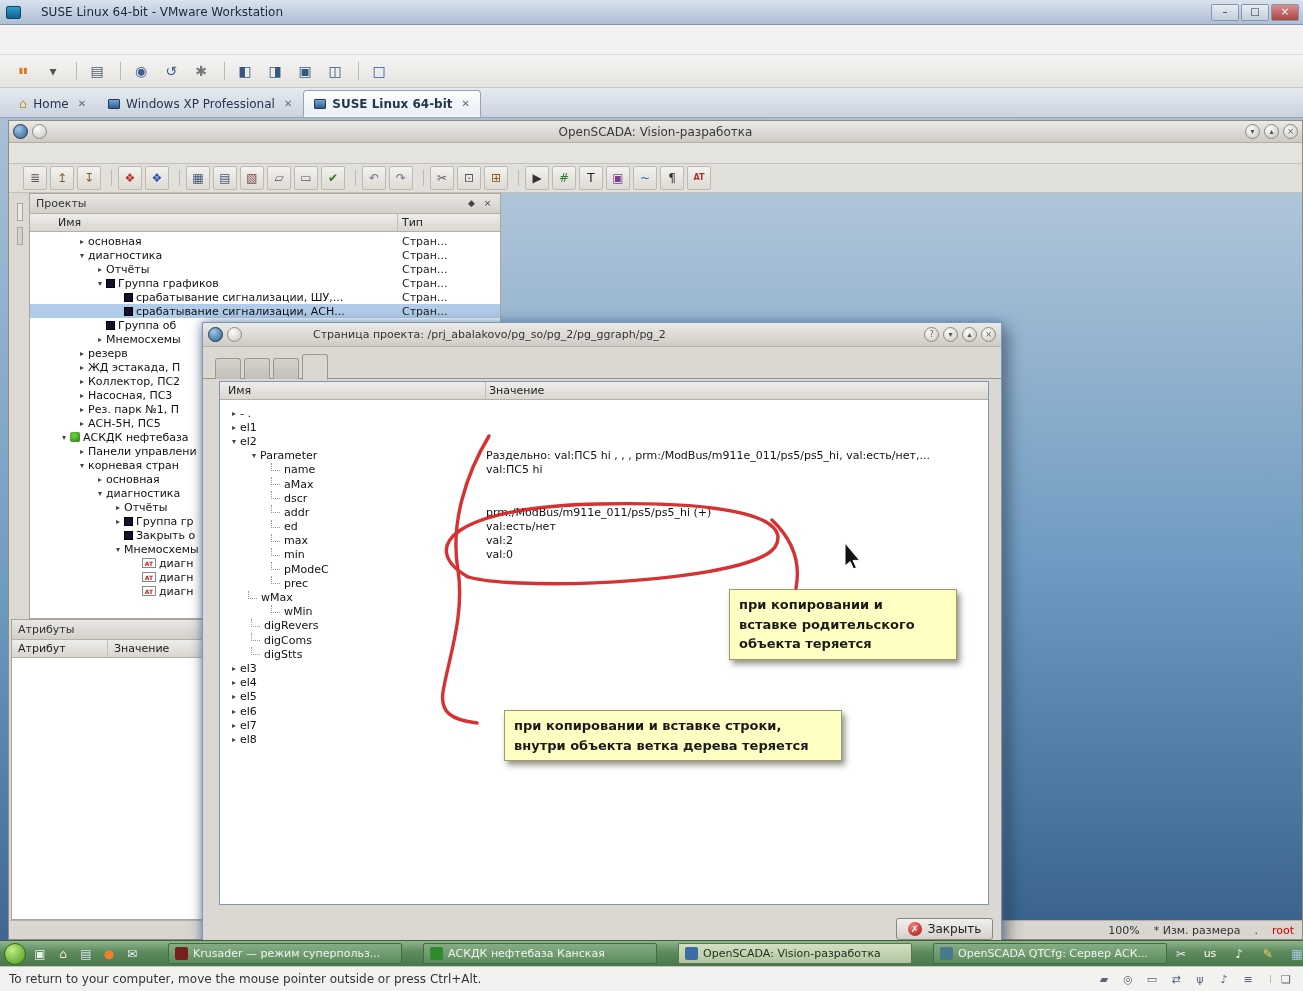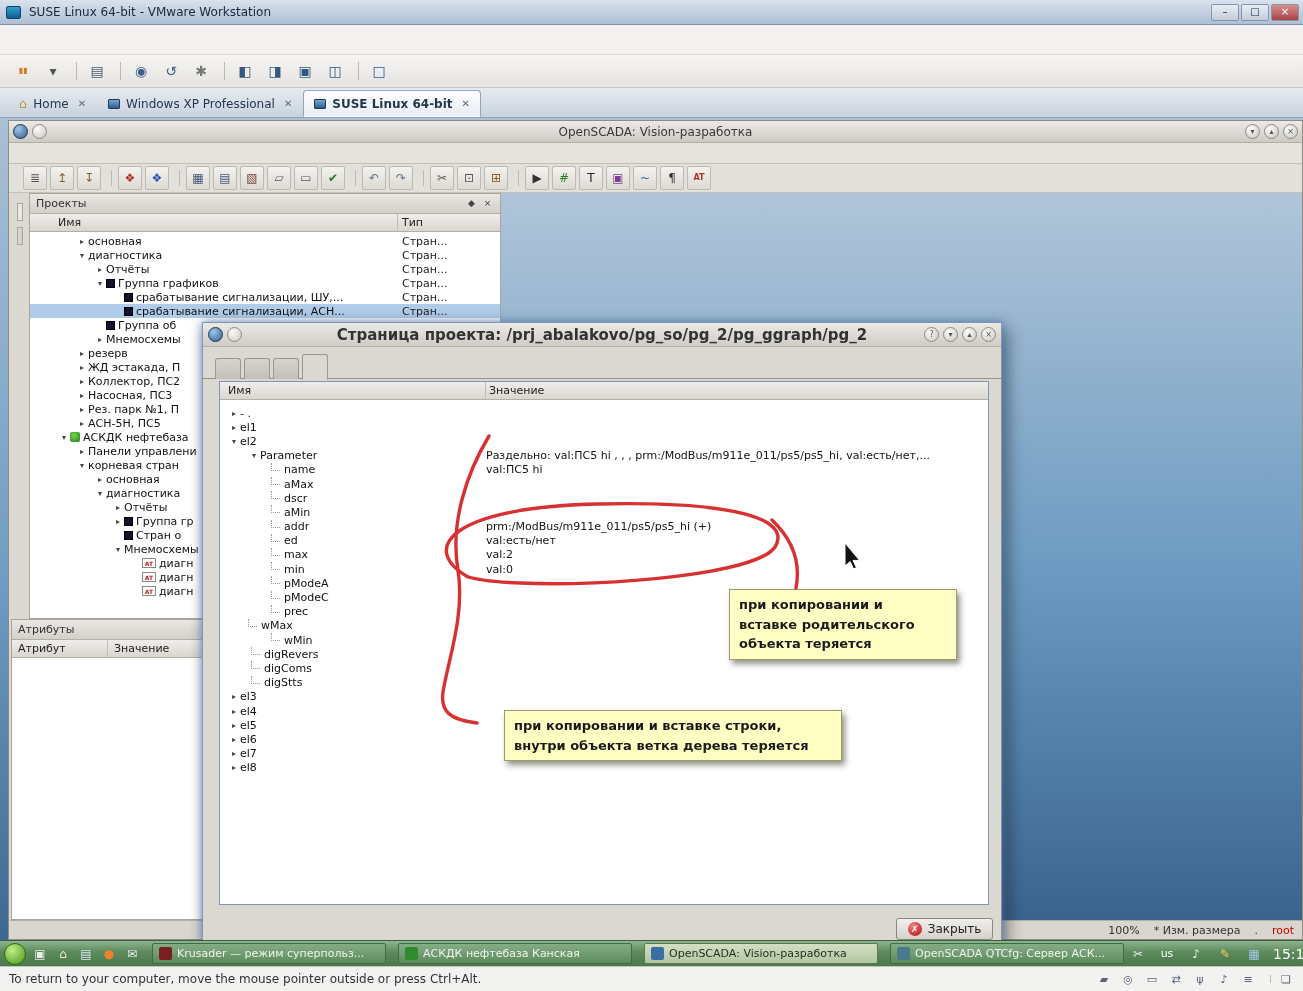--- a/index.html
+++ b/index.html
@@ -3,21 +3,21 @@
 <meta charset="utf-8">
 <style>
 *{margin:0;padding:0;box-sizing:border-box;}
 body{font-family:"DejaVu Sans","Liberation Sans",sans-serif;font-size:12px;color:#222;}
 #screen{position:relative;width:1303px;height:991px;background:#000;overflow:hidden;}
 .abs{position:absolute;}
 
 
 .vw-titlebar{left:0;top:0;width:1303px;height:25px;background:linear-gradient(#d9e2ee,#aebfd4);border-bottom:1px solid #7f92ab;display:flex;align-items:center;}
 .vw-appicon{margin-left:6px;width:15px;height:13px;background:linear-gradient(#2f9fd0,#10608f);border:1px solid #0b4668;border-radius:2px;flex:none;}
-.vw-title{margin-left:8px;font-size:12px;color:#19283a;white-space:nowrap;}
+.vw-title{margin-left:20px;font-size:12px;color:#19283a;white-space:nowrap;}
 .vw-winbtns{margin-left:auto;margin-right:4px;display:flex;gap:2px;}
 .vw-btn{width:28px;height:17px;background:linear-gradient(#e8edf3,#c2cddc);border:1px solid #8796ab;border-radius:2px;display:flex;align-items:center;justify-content:center;font-size:10px;color:#233246;}
 .vw-btn.close{background:linear-gradient(#d98f8f,#a84444);color:#fff;}
 .vw-menubar{left:0;top:25px;width:1303px;height:30px;background:#f3f2f1;border-bottom:1px solid #dddbd8;display:flex;align-items:center;gap:20px;padding-left:14px;}
 .vw-menu-item{font-size:12px;color:#222;}
 .vw-toolbar{left:0;top:55px;width:1303px;height:33px;background:linear-gradient(#f6f5f3,#e5e3e0);border-bottom:1px solid #c9c7c4;display:flex;align-items:center;padding-left:10px;gap:4px;}
 .vw-tool{width:26px;height:24px;display:flex;align-items:center;justify-content:center;font-size:14px;border-radius:3px;}
 .gap{margin-left:14px;position:relative;}
 .gap::before{content:"";position:absolute;left:-8px;top:3px;bottom:3px;width:1px;background:#bdbab4;}
 .glyph{line-height:1;}
@@ -69,21 +69,21 @@
 .ic-at{width:14px;height:10px;background:#fff;border:1px solid #888;color:#b22;font-size:6px;font-weight:bold;letter-spacing:0;}
 .tname{overflow:hidden;color:#111;}
 .ttype{position:absolute;left:372px;top:0;height:14px;display:flex;align-items:center;color:#222;}
 .os-mdi{position:absolute;left:492px;top:72px;width:801px;height:727px;background:linear-gradient(#b0c5d9,#6f9cc2 50%,#3a648e);}
 .os-statusbar{position:absolute;left:1px;top:799px;width:1292px;height:19px;background:#d9d6d0;border-top:1px solid #b3b0aa;display:flex;align-items:center;justify-content:flex-end;gap:14px;padding-right:8px;font-size:11px;color:#333;}
 .os-statusbar .user{color:#c00;}
 
 
 .dialog{position:absolute;left:202px;top:204px;width:800px;height:620px;background:#dbd8d2;border:1px solid #7e96b4;box-shadow:0 0 9px rgba(90,130,180,.85),5px 7px 16px rgba(0,0,0,.45);z-index:10;}
 .dlg-titlebar{height:24px;background:linear-gradient(#eceae6,#cfccc6);border-bottom:1px solid #b3b0aa;display:flex;align-items:center;position:relative;padding:0 5px;}
-.dlg-title{position:absolute;left:110px;right:110px;text-align:center;font-size:15px;color:#333;white-space:nowrap;overflow:hidden;font-weight:bold;}
+.dlg-title{position:absolute;left:110px;right:110px;font-size:11px;color:#333;white-space:nowrap;overflow:hidden;}
 .dlg-tabs{height:30px;display:flex;align-items:flex-end;padding-left:12px;gap:3px;position:relative;margin-top:2px;}
 .dlg-tabs::after{content:"";position:absolute;left:0;right:0;bottom:0;height:1px;background:#97948c;}
 .dlg-tab{position:relative;z-index:1;height:21px;padding:0 12px;display:flex;align-items:center;font-size:12px;color:#333;background:linear-gradient(#d6d3cd,#c3c0b9);border:1px solid #9a978c;border-bottom:none;border-radius:3px 3px 0 0;}
 .dlg-tab.active{height:26px;background:#dbd8d2;z-index:3;margin-bottom:-1px;border-bottom:1px solid #dbd8d2;}
 .dlg-content{position:absolute;left:16px;top:58px;width:770px;height:524px;background:#fff;border:1px solid #7e96b4;overflow:hidden;}
 .dlg-colhdr{height:18px;display:flex;background:linear-gradient(#efedea,#dad7d1);border-bottom:1px solid #b3b0aa;font-size:11px;color:#222;align-items:center;}
 .dlg-colhdr .c1{width:266px;padding-left:8px;border-right:1px solid #c2bfb9;height:100%;display:flex;align-items:center;}
 .dlg-colhdr .c2{flex:1;padding-left:3px;}
 .dlg-rows{font-size:11px;padding-top:6px;}
 .drow{height:14.2px;display:flex;align-items:center;position:relative;white-space:nowrap;}
@@ -472,21 +472,21 @@
             <div class="trow" style="padding-left: 82px;">
               <span class="exp">▸</span>
               <span class="ticon ic-page"></span>
               <span class="tname">Группа гр</span>
               <span class="ttype"></span>
             </div>
 
             <div class="trow" style="padding-left: 82px;">
               <span class="exp"></span>
               <span class="ticon ic-page"></span>
-              <span class="tname">Стран о</span>
+              <span class="tname">Закрыть о</span>
               <span class="ttype"></span>
             </div>
 
             <div class="trow" style="padding-left: 82px;">
               <span class="exp">▾</span>
               <span class="tname">Мнемосхемы</span>
               <span class="ttype"></span>
             </div>
 
             <div class="trow" style="padding-left: 100px;">
@@ -623,26 +623,20 @@
               <span class="dval"></span>
             </div>
 
             <div class="drow" style="padding-left: 48px;">
               <span class="exp"></span>
               <span class="dash"></span>
               <span class="dname">dscr</span>
               <span class="dval"></span>
             </div>
 
-            <div class="drow" style="padding-left: 48px;">
-              <span class="exp"></span>
-              <span class="dash"></span>
-              <span class="dname">aMin</span>
-              <span class="dval"></span>
-            </div>
 
             <div class="drow" style="padding-left: 48px;">
               <span class="exp"></span>
               <span class="dash"></span>
               <span class="dname">addr</span>
               <span class="dval">prm:/ModBus/m911e_011/ps5/ps5_hi (+)</span>
             </div>
 
             <div class="drow" style="padding-left: 48px;">
               <span class="exp"></span>
@@ -658,26 +652,20 @@
               <span class="dval">val:2</span>
             </div>
 
             <div class="drow" style="padding-left: 48px;">
               <span class="exp"></span>
               <span class="dash"></span>
               <span class="dname">min</span>
               <span class="dval">val:0</span>
             </div>
 
-            <div class="drow" style="padding-left: 48px;">
-              <span class="exp"></span>
-              <span class="dash"></span>
-              <span class="dname">pModeA</span>
-              <span class="dval"></span>
-            </div>
 
             <div class="drow" style="padding-left: 48px;">
               <span class="exp"></span>
               <span class="dash"></span>
               <span class="dname">pModeC</span>
               <span class="dval"></span>
             </div>
 
             <div class="drow" style="padding-left: 48px;">
               <span class="exp"></span>
@@ -794,21 +782,21 @@
           <span class="tb-ic">
             <span class="glyph" style="color: rgb(216, 228, 240);">▤</span>
           </span>
           <span class="tb-ic">
             <span class="glyph" style="color: rgb(240, 128, 48);">●</span>
           </span>
           <span class="tb-ic">
             <span class="glyph" style="color: rgb(232, 238, 244);">✉</span>
           </span>
         </span>
-      <span style="display:flex;gap:12px;margin-left:6px;justify-content:space-between;">
+      <span style="display:flex;gap:21px;margin-left:22px;justify-content:space-between;">
 
           <span class="task">
             <span class="task-icon" style="background: rgb(122, 31, 31);"></span>
             <span>Krusader — режим суперпольз...</span>
           </span>
 
           <span class="task">
             <span class="task-icon" style="background: rgb(46, 139, 46);"></span>
             <span>АСКДК нефтебаза Канская</span>
           </span>

